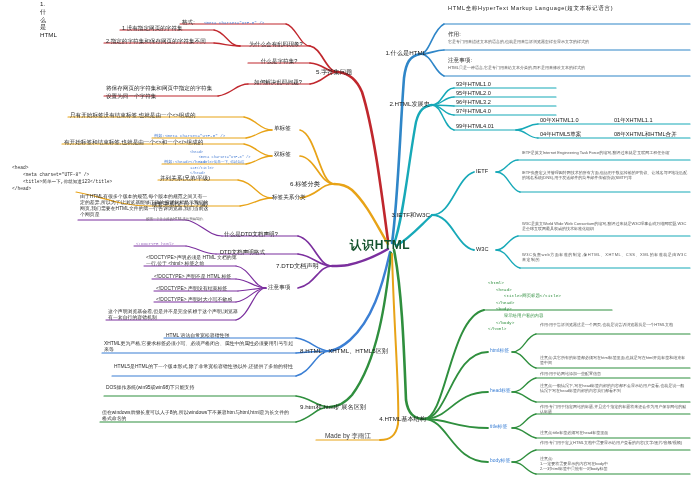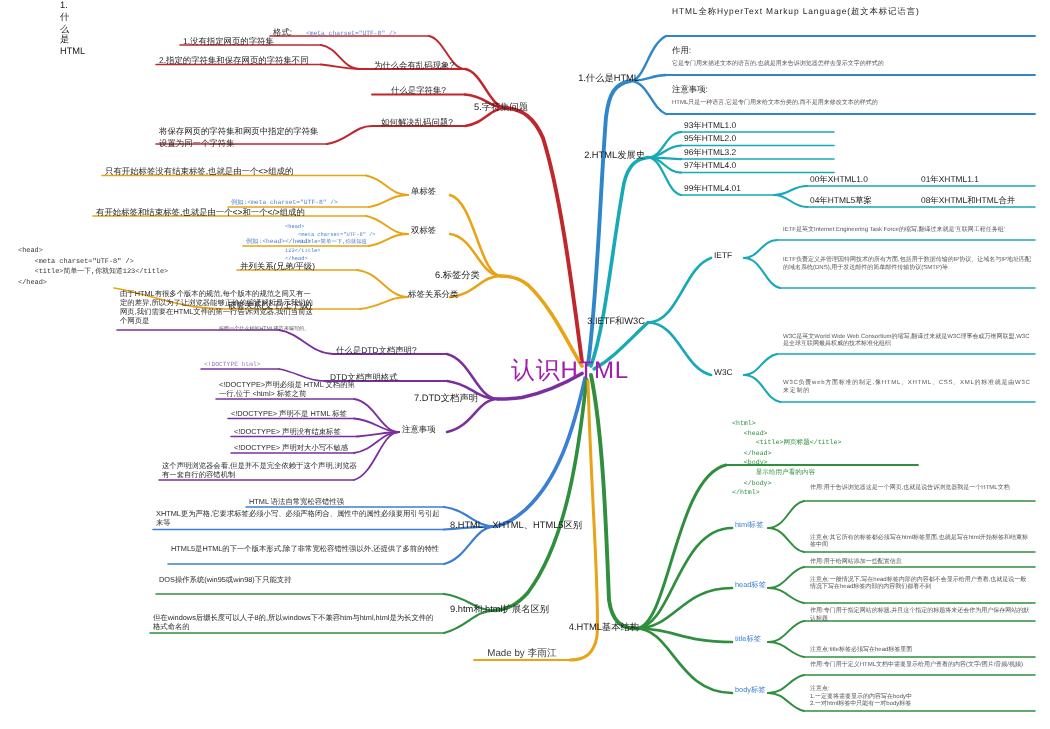--- a/index.html
+++ b/index.html
@@ -5,21 +5,21 @@
   html,body{margin:0;padding:0;}
   body{
     width:700px;height:486px;background:#ffffff;overflow:hidden;
     font-family:"Liberation Sans","DejaVu Sans",sans-serif;
     position:relative;
   }
   #map{position:absolute;left:0;top:0;width:700px;height:486px;}
   svg.wires{position:absolute;left:0;top:0;width:700px;height:486px;pointer-events:none;}
   .node{position:absolute;white-space:pre-wrap;line-height:1.25;}
   .center{
-    font-size:16px;font-weight:normal;color:#a21caf;letter-spacing:.5px;
+    font-size:12px;font-weight:bold;color:#14532d;letter-spacing:.5px;
   }
   .lvl1{font-size:6.2px;color:#1a1a1a;}
   .lvl2{font-size:5.6px;color:#222;}
   .lvl3{font-size:4.9px;color:#2a2a2a;}
   .tiny{font-size:4.0px;color:#555;}
   .code{font-family:"Liberation Mono","DejaVu Sans Mono",monospace;font-size:4.2px;color:#4a7fd4;line-height:1.45;}
   .codeblk{font-family:"Liberation Mono","DejaVu Sans Mono",monospace;font-size:4.4px;color:#333;line-height:1.5;}
   .made{font-size:6.5px;color:#3c3c3c;}
 </style>
 </head>

